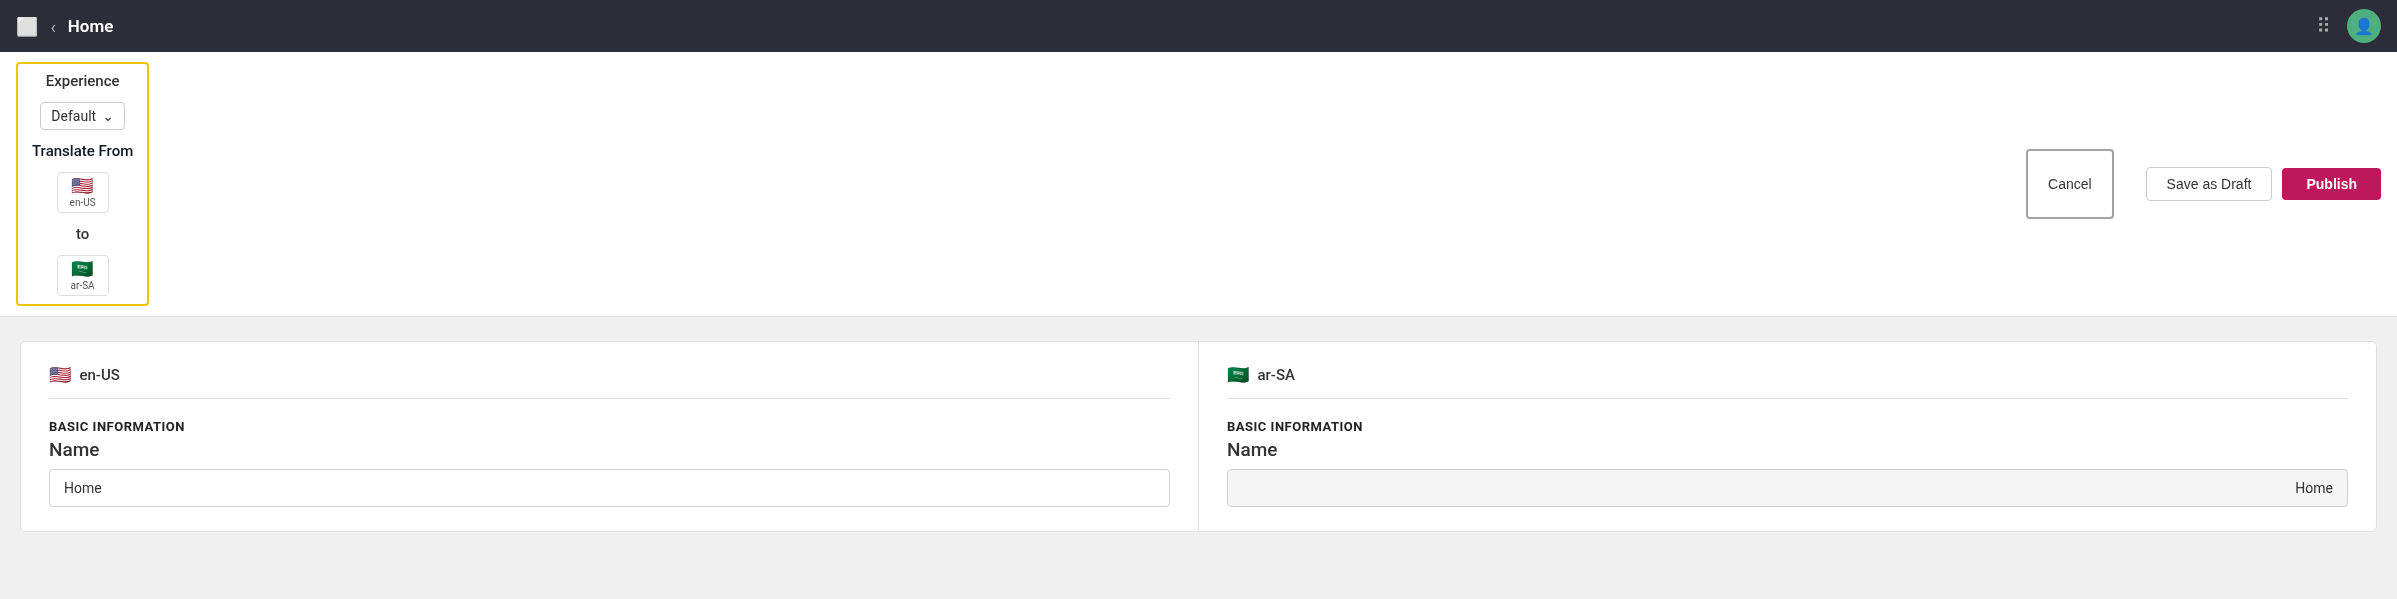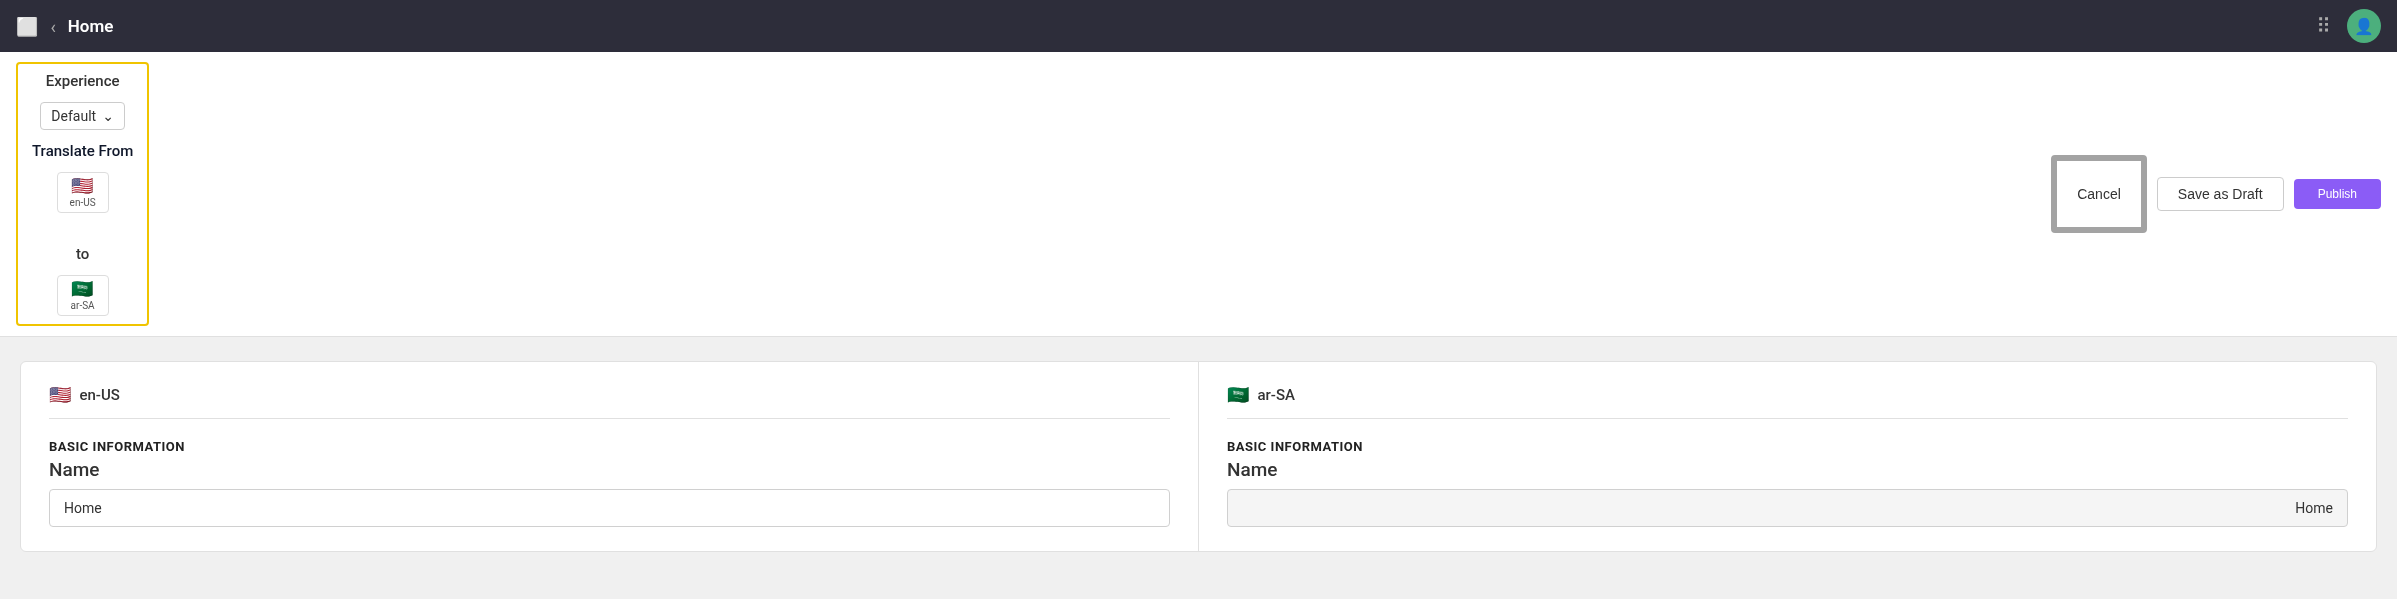--- a/index.html
+++ b/index.html
@@ -107,53 +107,53 @@
     }
     .flag-label {
       font-size: 10px;
       color: #555;
       margin-top: 2px;
     }
     .to-label {
       font-size: 15px;
       font-weight: 500;
       color: #333;
-      margin-top: 20px;
     }
     .toolbar-right {
       display: flex;
       align-items: center;
       gap: 10px;
     }
     .btn-cancel {
-      border: 6px solid #a3a3a3;
+      border: 2px solid #a3a3a3;
       background: #fff;
       border-radius: 4px;
       padding: 25px 20px;
       font-size: 14px;
       color: #333;
       cursor: pointer;
     }
     .btn-draft {
       border: 1px solid #ccc;
       background: #fff;
       border-radius: 4px;
       padding: 8px 20px;
       font-size: 14px;
       color: #333;
       cursor: pointer;
+      margin-left: 22px;
     }
     .btn-publish {
       border: none;
-      background: #8b5cf6;
+      background: #be185d;
       border-radius: 4px;
       padding: 8px 24px;
-      font-size: 12px;
+      font-size: 14px;
       color: #fff;
-      font-weight: 400;
+      font-weight: 700;
       cursor: pointer;
     }
 
     
     .main-content {
       padding: 24px 20px;
     }
     .translation-panel {
       background: #ffffff;
       border-radius: 6px;

